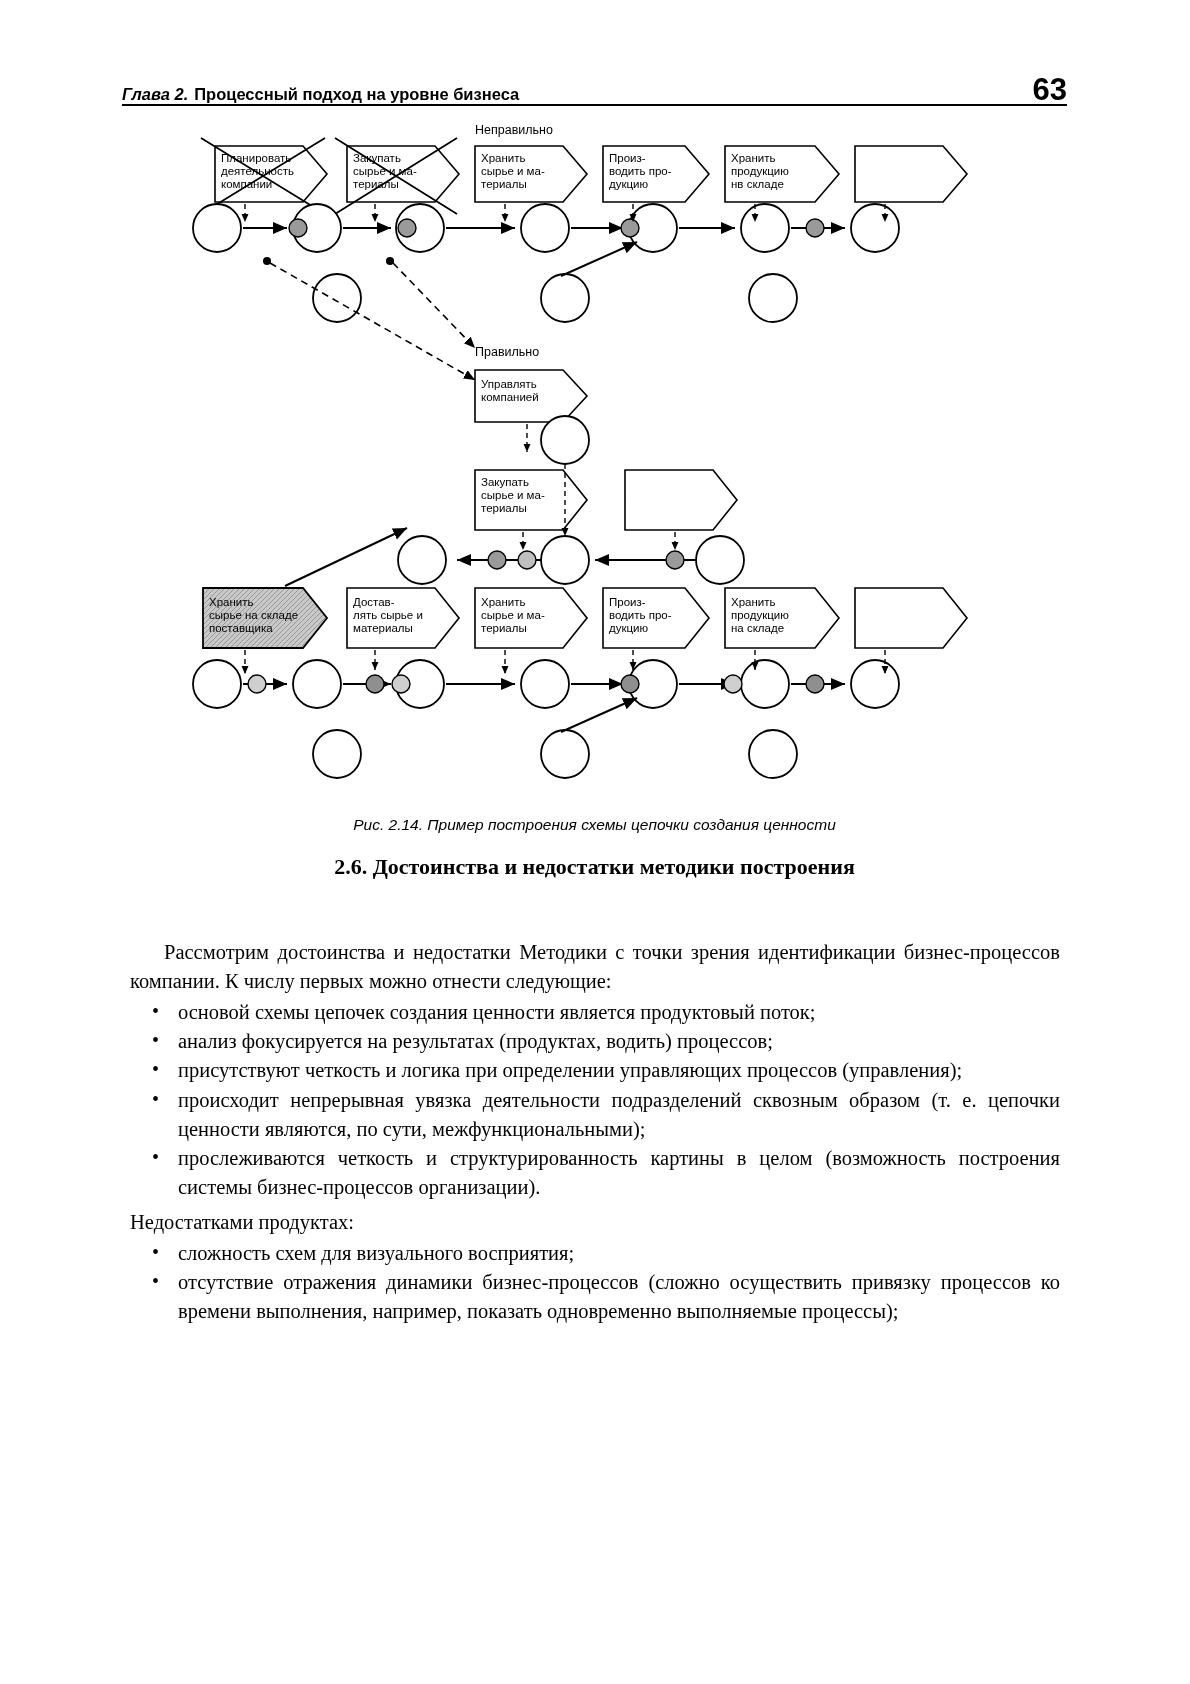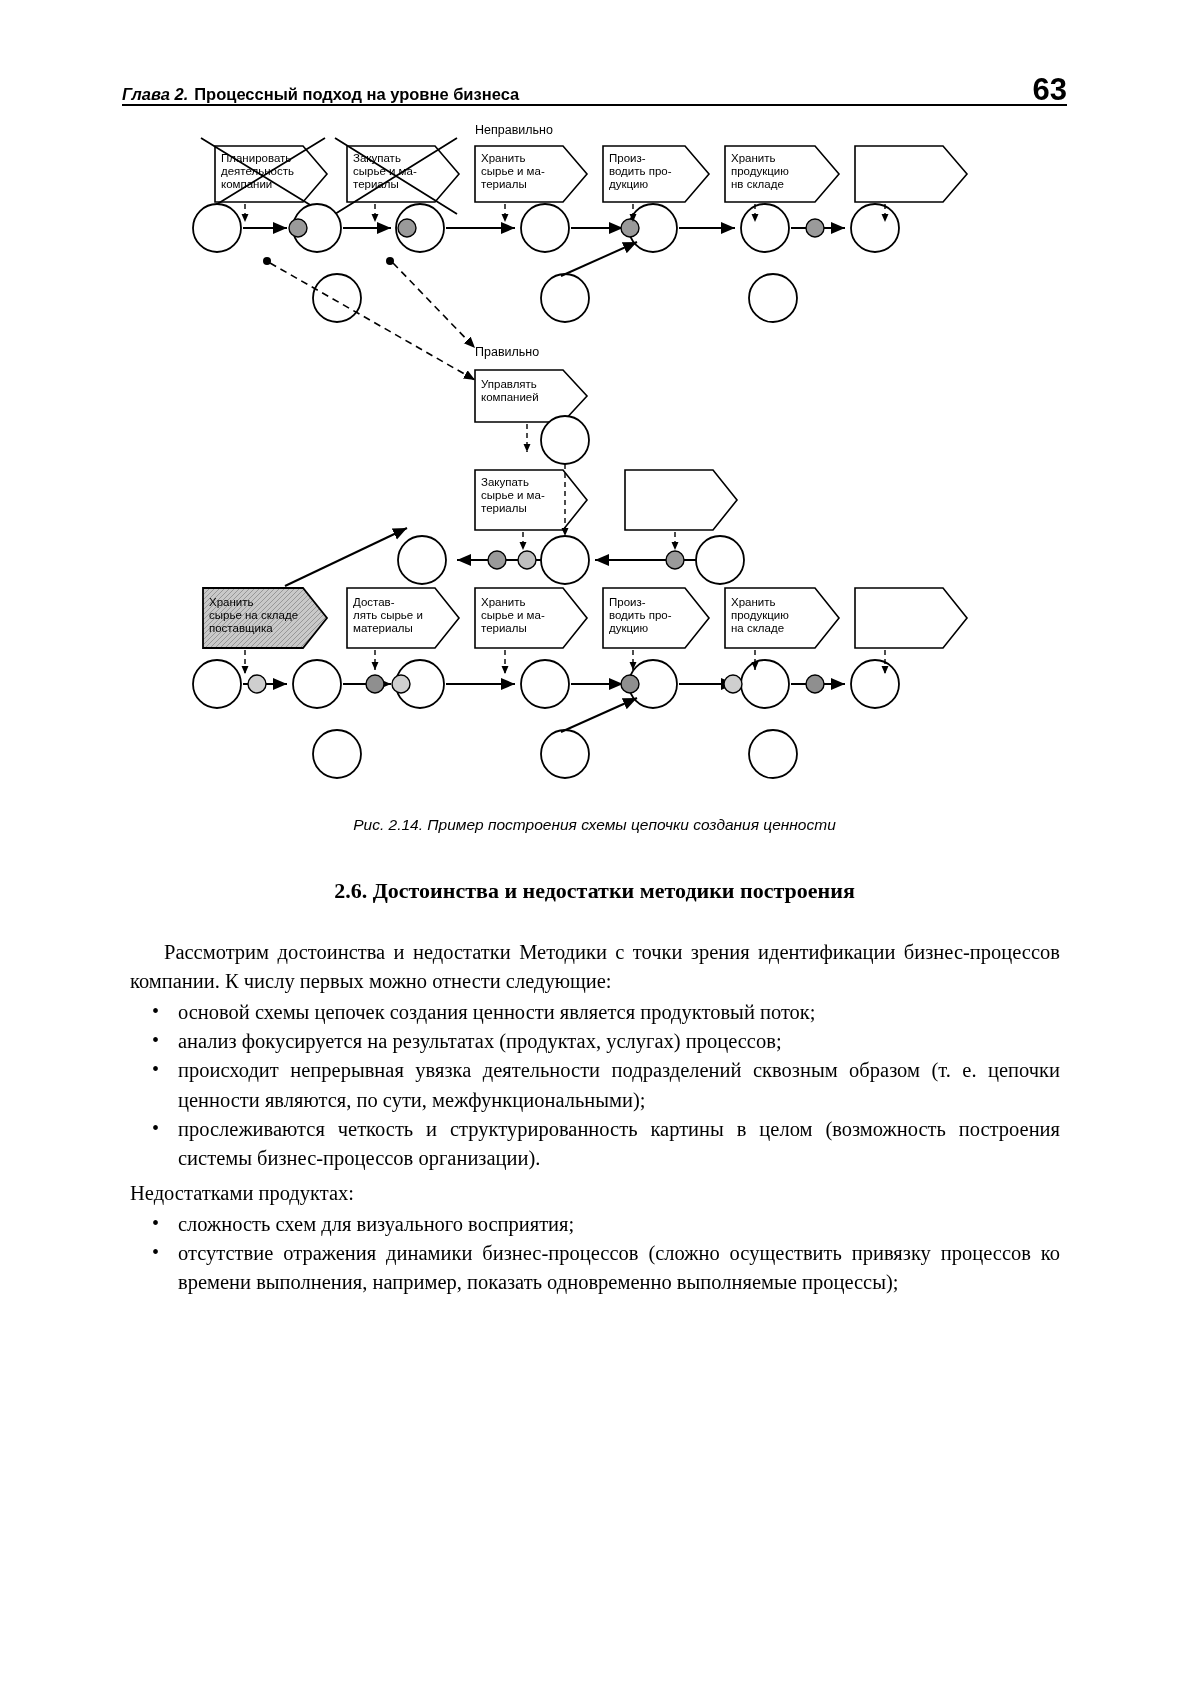--- a/index.html
+++ b/index.html
@@ -84,21 +84,20 @@
   
   .sec-head {
     position: absolute;
     left: 122px;
     top: 852px;
     width: 945px;
     text-align: center;
     font-size: 22px;
     font-weight: bold;
     line-height: 1.35;
-    margin-top: 24px;
   }
   .sec-head .l2 {
     font-style: italic;
   }
 
   
   .body {
     position: absolute;
     left: 130px;
     top: 938px;
@@ -382,21 +381,22 @@
   <div class="fig-caption">Рис. 2.14. Пример построения схемы цепочки создания ценности</div>
 
   <div class="sec-head">
     <div class="l1">2.6. Достоинства и недостатки методики построения</div>
   </div>
 
   <div class="body">
     <p class="para">Рассмотрим достоинства и недостатки Методики с точки зрения идентификации бизнес-процессов компании. К числу первых можно отнести следующие:</p>
     <ul class="bullets">
       <li>основой схемы цепочек создания ценности является продуктовый поток;</li>
-      <li>анализ фокусируется на результатах (продуктах, услугах) процессов;</li>
+      <li>анализ фокусируется на результатах (продуктах, водить) процессов;</li>
+      <li>присутствуют четкость и логика при определении управляющих процессов (управления);</li>
       <li>происходит непрерывная увязка деятельности подразделений сквозным образом (т. е. цепочки ценности являются, по сути, межфункциональными);</li>
       <li>прослеживаются четкость и структурированность картины в целом (возможность построения системы бизнес-процессов организации).</li>
     </ul>
     <p class="plain">Недостатками продуктах:</p>
     <ul class="bullets">
       <li>сложность схем для визуального восприятия;</li>
       <li>отсутствие отражения динамики бизнес-процессов (сложно осуществить привязку процессов ко времени выполнения, например, показать одновременно выполняемые процессы);</li>
     </ul>
   </div>
 

